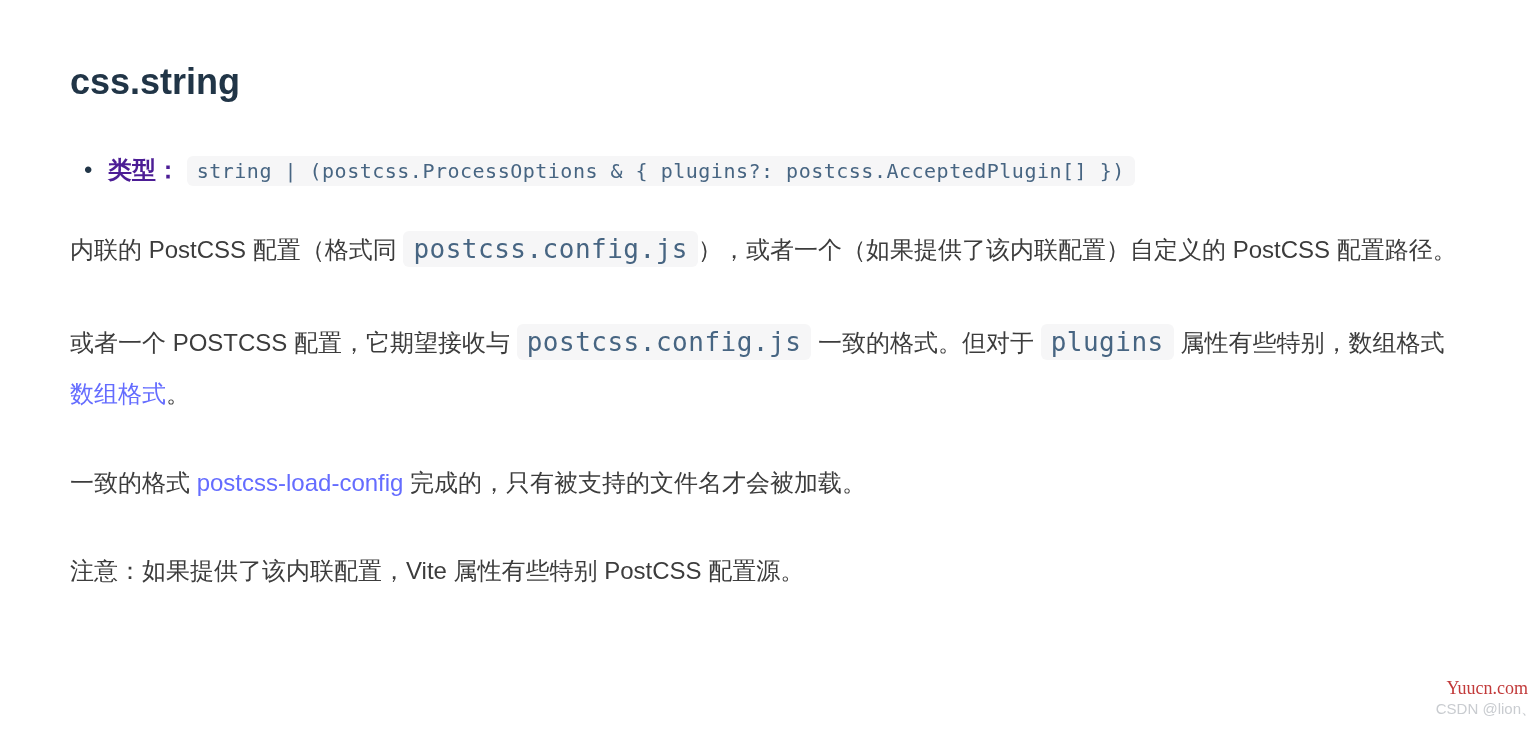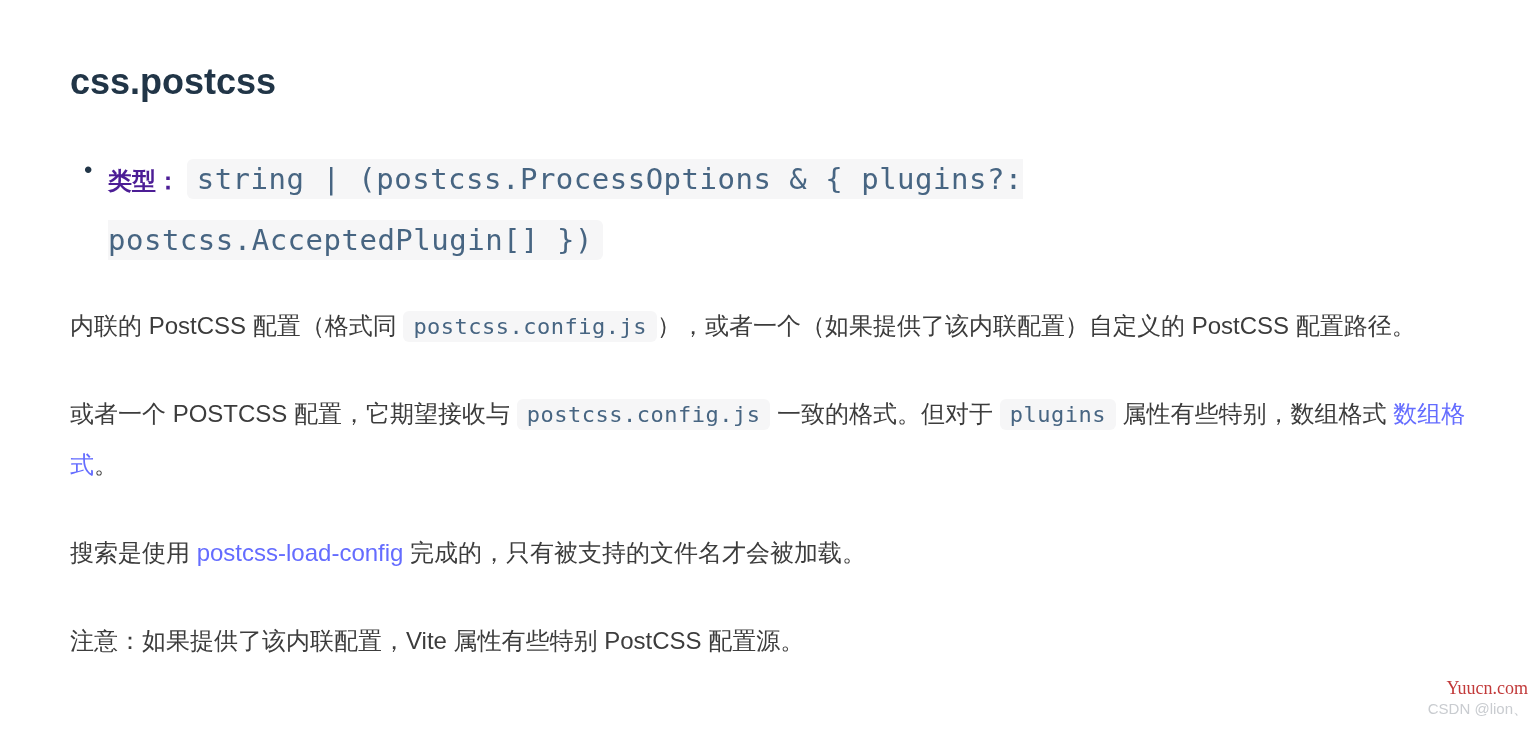--- a/index.html
+++ b/index.html
@@ -40,30 +40,30 @@
 .label-bold {
   font-weight: 700;
   color: #4c1d95;
 }
 code {
   font-family: ui-monospace, SFMono-Regular, "SF Mono", Menlo, Monaco, Consolas, monospace;
   background: #f6f6f7;
   color: #476582;
   padding: 3px 10px;
   border-radius: 6px;
-  font-size: 22px;
+  font-size: 26px;
   letter-spacing: 0.5px;
 }
 .code-block {
   font-family: ui-monospace, SFMono-Regular, "SF Mono", Menlo, Monaco, Consolas, monospace;
   background: #f6f6f7;
   color: #476582;
   padding: 3px 10px;
   border-radius: 6px;
-  font-size: 29px;
+  font-size: 20px;
   letter-spacing: 0.5px;
   line-height: 2.1;
 }
 p {
   margin-bottom: 38px;
   color: #3c3c3c;
   font-size: 24px;
   line-height: 2.1;
 }
 a {
@@ -74,45 +74,45 @@
   position: absolute;
   bottom: 30px;
   right: 10px;
   color: #c23a3a;
   font-size: 18px;
   font-family: Georgia, serif;
 }
 .watermark-2 {
   position: absolute;
   bottom: 12px;
-  right: 10px;
+  right: 2px;
   color: #c9ccd0;
   font-size: 15px;
 }
 </style>
 </head>
 <body>
 
-<h1>css.postcss</h1>
+<h1>css.string</h1>
 
 <ul>
   <li>
     <span class="label-bold">类型：</span>
     <span class="code-block">string | (postcss.ProcessOptions &amp; { plugins?: postcss.AcceptedPlugin[] })</span>
   </li>
 </ul>
 
 <p>
   <span>内联的 PostCSS 配置（格式同 </span><code>postcss.config.js</code><span>），或者一个（如果提供了该内联配置）自定义的 PostCSS 配置路径。</span>
 </p>
 
 <p>
   <span>或者一个 POSTCSS 配置，它期望接收与 </span><code>postcss.config.js</code><span> 一致的格式。但对于 </span><code>plugins</code><span> 属性有些特别，数组格式 </span><a href="#">数组格式</a><span>。</span>
 </p>
 
 <p>
-  <span>搜索是使用 </span><a href="#">postcss-load-config</a><span> 完成的，只有被支持的文件名才会被加载。</span>
+  <span>一致的格式 </span><a href="#">postcss-load-config</a><span> 完成的，只有被支持的文件名才会被加载。</span>
 </p>
 
 <p>注意：如果提供了该内联配置，Vite 属性有些特别 PostCSS 配置源。</p>
 
 <div class="watermark-1">Yuucn.com</div>
 <div class="watermark-2">CSDN @lion、</div>
 
 </body></html>

